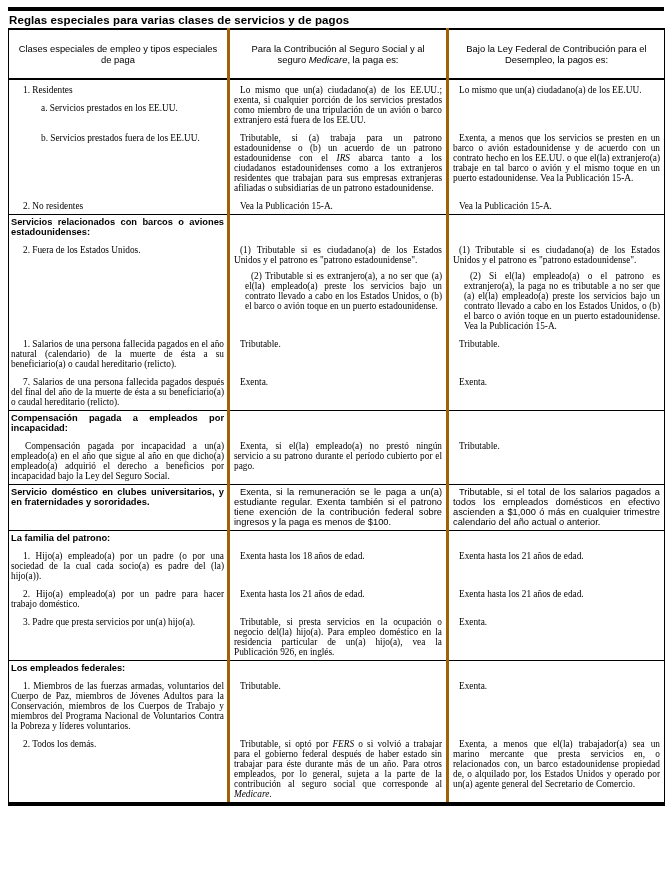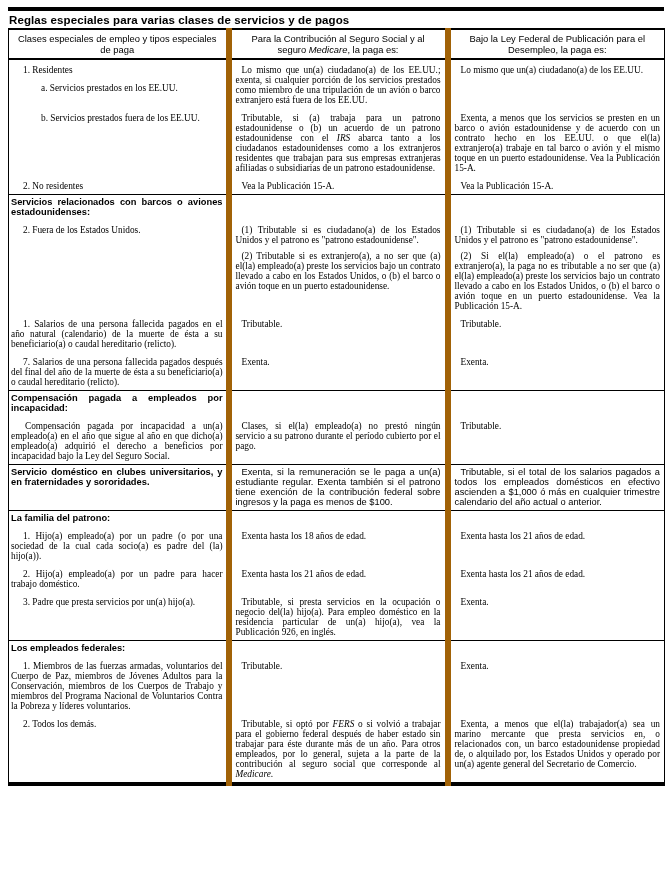--- a/index.html
+++ b/index.html
@@ -14,60 +14,60 @@
     font-size:11.5px; font-weight:bold;
     padding:3px 1px 2px 1px; letter-spacing:0.1px;
   }
   table.rules {
     width:656px; border-collapse:collapse; table-layout:fixed;
     border-top:2px solid #000;
     border-left:1px solid #000; border-right:1px solid #000;
     border-bottom:4px solid #000;
   }
   col.c1 { width:220px; } col.c2 { width:219px; } col.c3 { width:217px; }
-  td + td { border-left:6px solid #a16207; }
+  td + td { border-left:3px solid #a16207; }
   thead td {
     border-bottom:2px solid #000;
     text-align:center; vertical-align:middle;
-    font-size:9.4px; line-height:11px; padding:3px 8px;
+    font-size:9.4px; line-height:11px; padding:13px 8px;
   }
   tbody td {
     vertical-align:top;
     font-size:9.3px; line-height:10px;
     padding:2px 4px 3px 4px;
   }
   tbody td.label-cell { padding-left:2px; padding-right:3px; }
   tbody tr.sec-start td { border-top:1px solid #000; }
   tbody tr.body-row td { padding-top:5px;font-family:Liberation Serif, serif; }
   p { margin:0; text-align:justify; }
   p.heading { font-weight:bold; }
   p.lbl.item   { text-indent:12px; }
   p.lbl.subitem{ text-indent:30px; }
   p.lbl.para   { text-indent:14px; }
   p.lbl + p.lbl { margin-top:8px; }
   td.text-cell p { text-indent:6px; }
-  td.text-cell p + p { margin-top:6px; }
+  td.text-cell p + p { margin-top:6px;margin-left:11px; }
 </style>
 </head>
 <body>
 
 <div class="page">
   <div class="topbar"></div>
   <div class="title">Reglas especiales para varias clases de servicios y de pagos</div>
   <table class="rules">
     <colgroup>
         <col class="c1">
         <col class="c2">
         <col class="c3">
       </colgroup>
     <thead>
       <tr>
         <td>Clases especiales de empleo y tipos especiales de paga</td>
         <td>Para la Contribución al Seguro Social y al seguro <i>Medicare</i>, la paga es:</td>
-        <td>Bajo la Ley Federal de Publicación para el Desempleo, la paga es:</td>
+        <td>Bajo la Ley Federal de Contribución para el Desempleo, la pagos es:</td>
       </tr>
     </thead>
   <tbody>
         <tr class="body-row">
           <td class="label-cell">
             <p class="lbl item">1. Residentes</p>
             <p class="lbl subitem">a. Servicios prestados en los EE.UU.</p>
           </td>
           <td class="text-cell">
             <p>Lo mismo que un(a) ciudadano(a) de los EE.UU.; exenta, si cualquier porción de los servicios prestados como miembro de una tripulación de un avión o barco extranjero está fuera de los EE.UU.</p>
@@ -151,21 +151,21 @@
             <p class="heading">Compensación pagada a empleados por incapacidad:</p>
           </td>
           <td class="text-cell"></td>
           <td class="text-cell"></td>
         </tr>
         <tr class="body-row">
           <td class="label-cell">
             <p class="lbl para">Compensación pagada por incapacidad a un(a) empleado(a) en el año que sigue al año en que dicho(a) empleado(a) adquirió el derecho a beneficios por incapacidad bajo la Ley del Seguro Social.</p>
           </td>
           <td class="text-cell">
-            <p>Clases, si el(la) empleado(a) no prestó ningún servicio a su patrono durante el período cubierto por el pago.</p>
+            <p>Exenta, si el(la) empleado(a) no prestó ningún servicio a su patrono durante el período cubierto por el pago.</p>
           </td>
           <td class="text-cell">
             <p>Tributable.</p>
           </td>
         </tr>
       </tbody>
       <tbody>
         <tr class="sec-start">
           <td class="label-cell">
             <p class="heading">Servicio doméstico en clubes universitarios, y en fraternidades y sororidades.</p>

